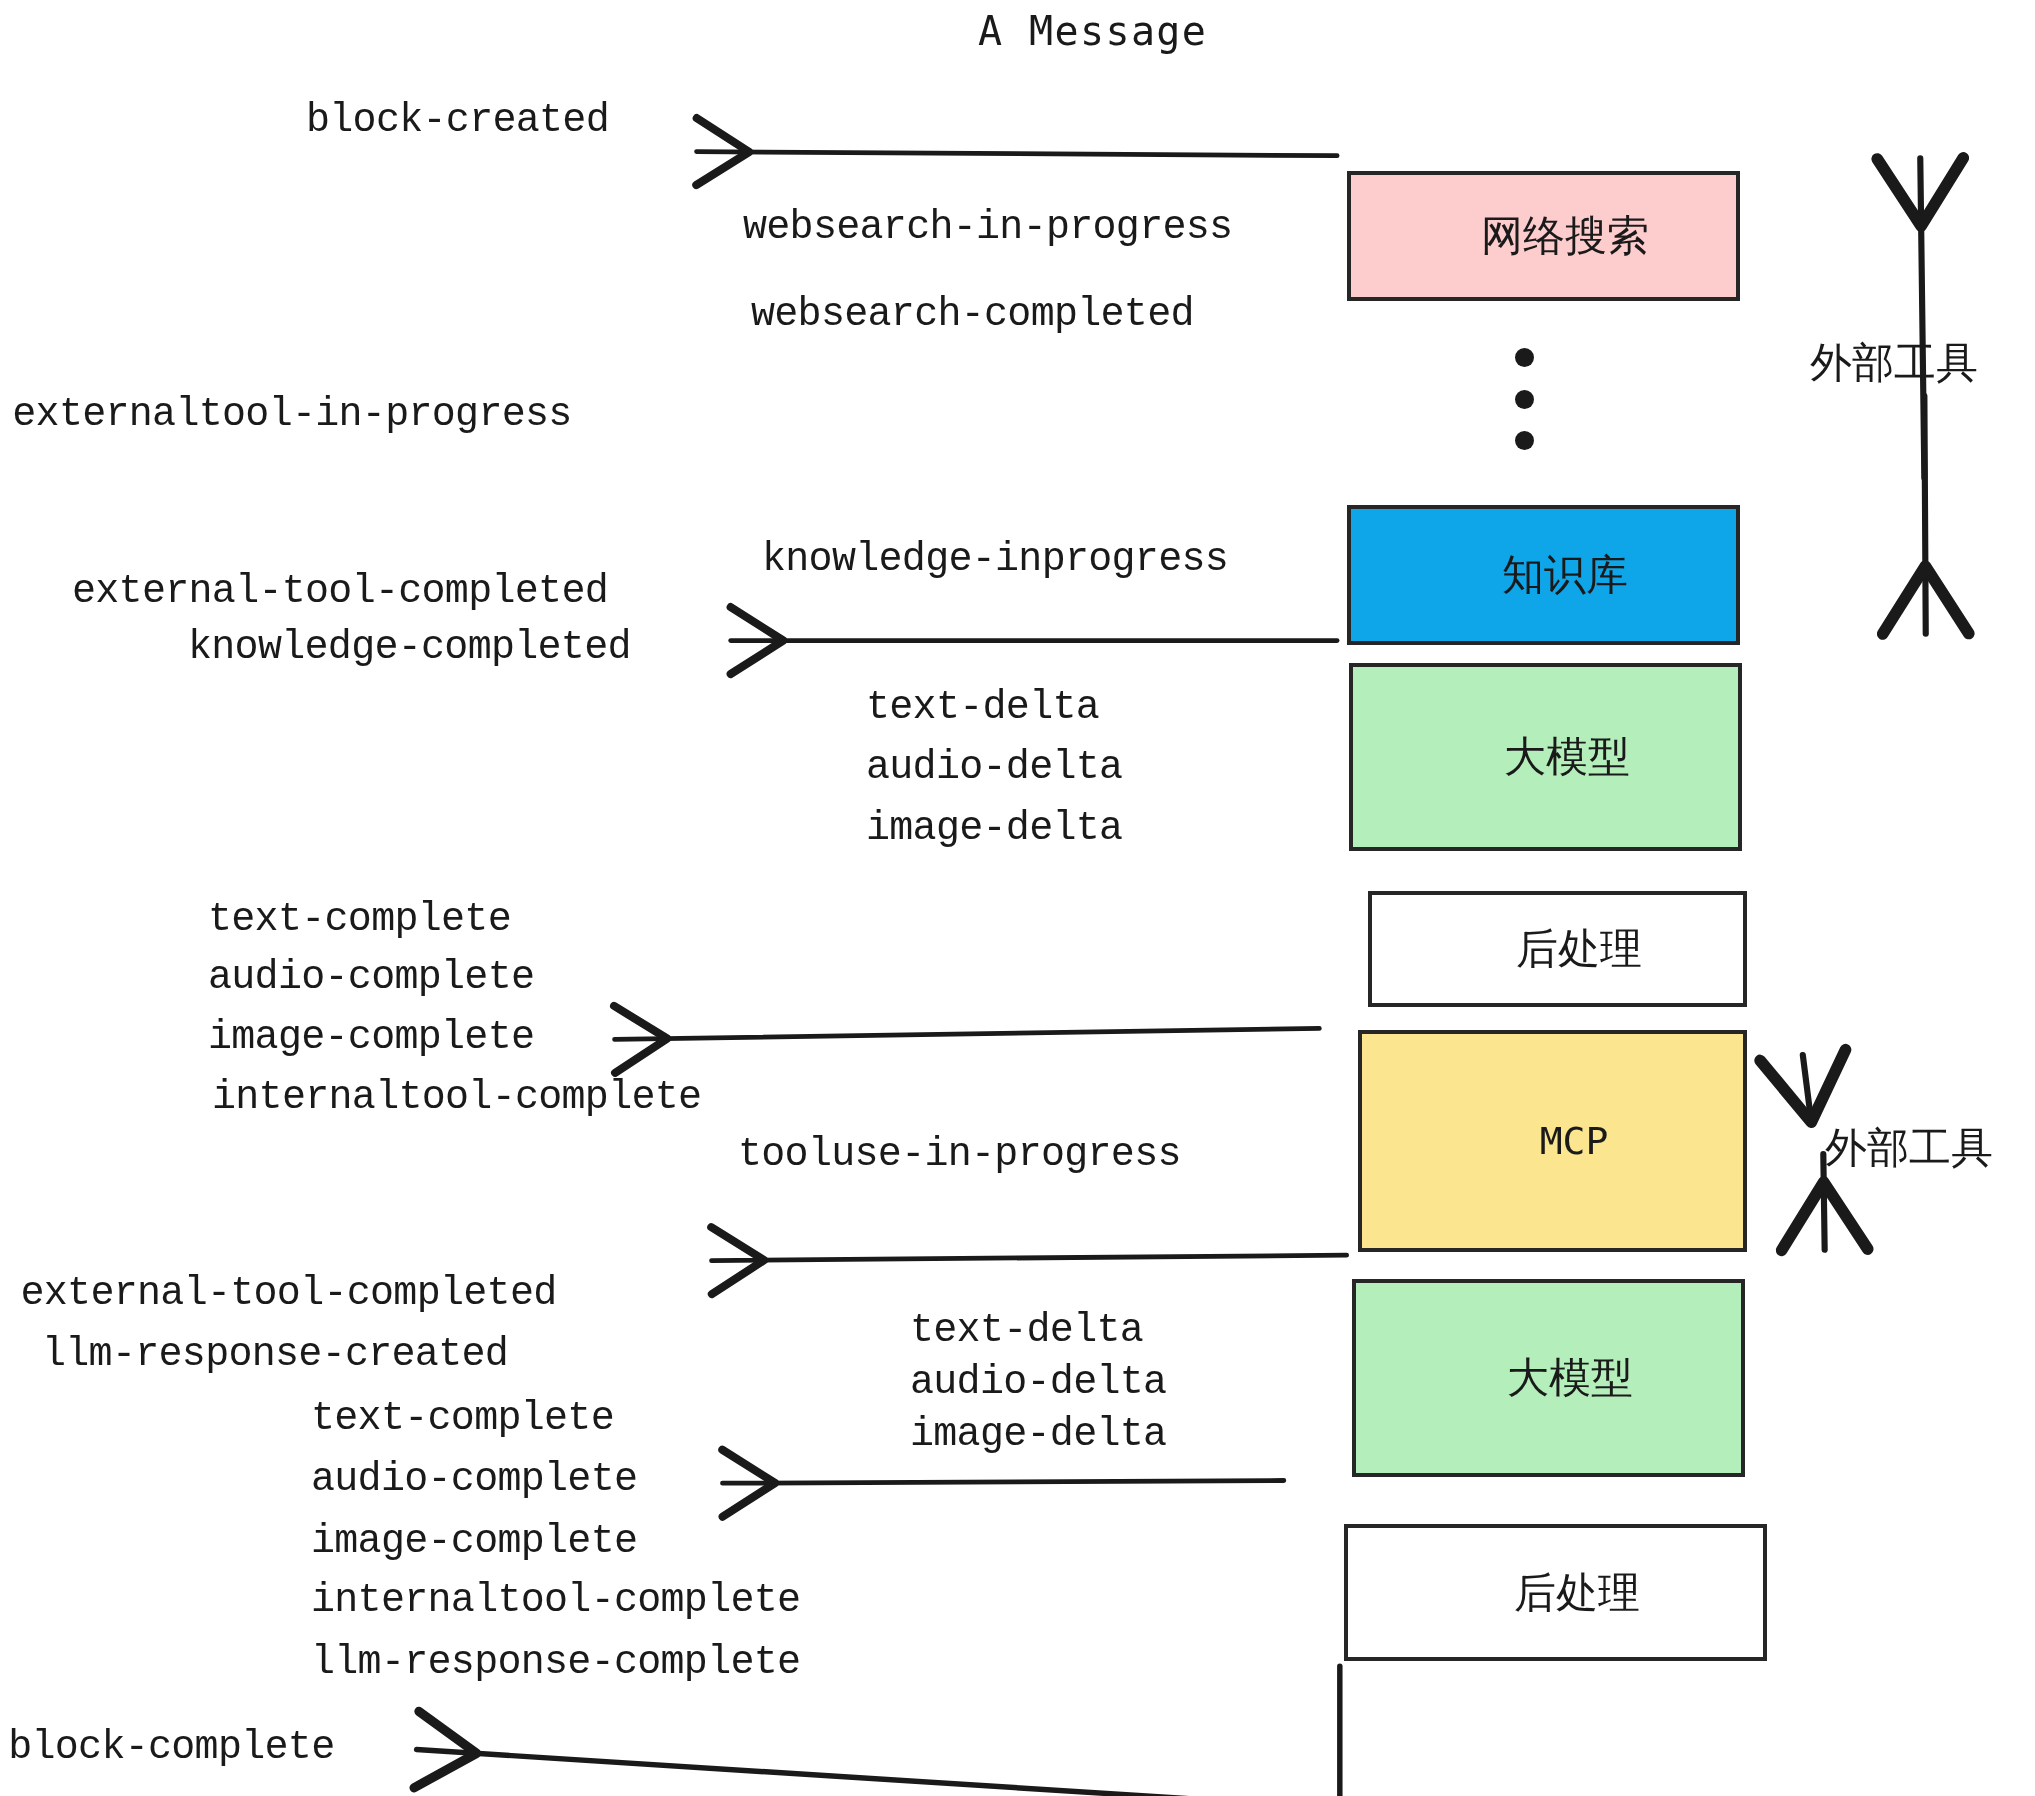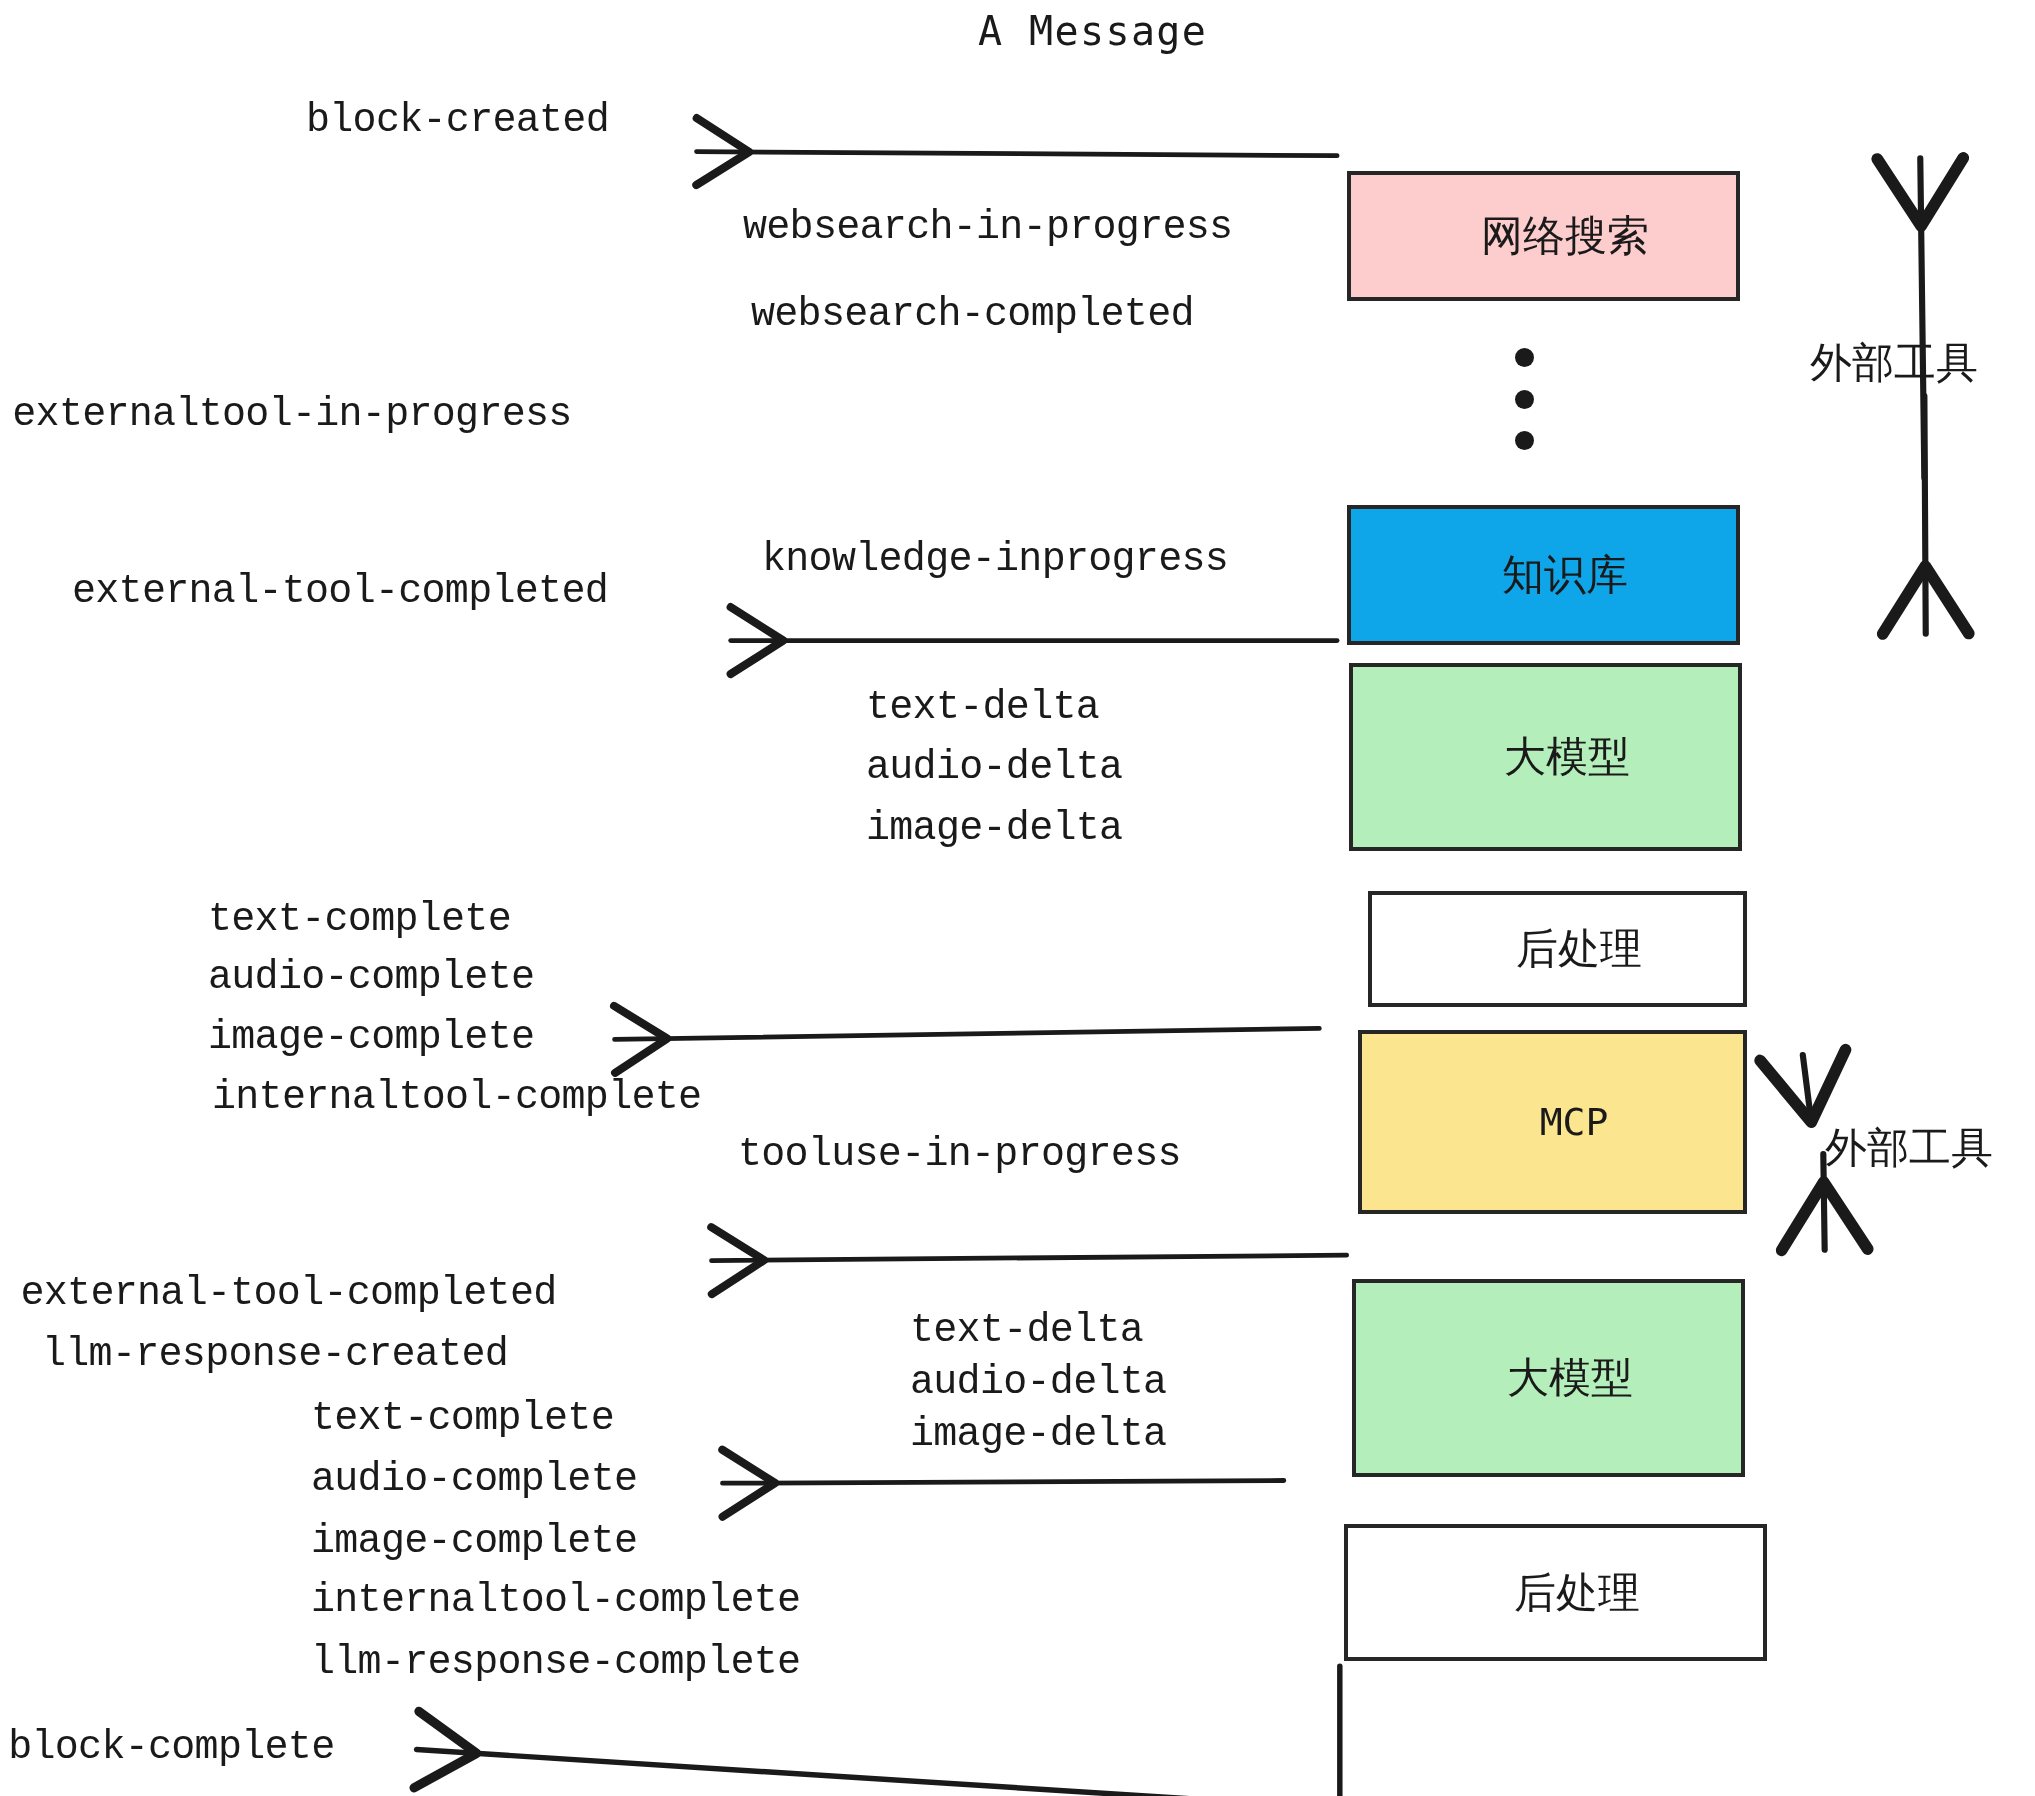--- a/index.html
+++ b/index.html
@@ -84,20 +84,21 @@
 <div id="canvas">
 
   <div class="title" style="left:978px; top:8.2px;">A Message</div>
 
   <div class="evt" style="left:306px; top:101px;">block-created</div>
   <div class="evt" style="left:743px; top:208px;">websearch-in-progress</div>
   <div class="evt" style="left:751px; top:295px;">websearch-completed</div>
   <div class="evt" style="left:12.3px; top:395px;">externaltool-in-progress</div>
   <div class="evt" style="left:762px; top:540px;">knowledge-inprogress</div>
   <div class="evt" style="left:72px; top:572px;">external-tool-completed</div>
+  <div class="evt" style="left:188px; top:628px;">knowledge-completed</div>
   <div class="evt" style="left:866px; top:688px;">text-delta</div>
   <div class="evt" style="left:866px; top:748px;">audio-delta</div>
   <div class="evt" style="left:866px; top:809px;">image-delta</div>
   <div class="evt" style="left:208px; top:900px;">text-complete</div>
   <div class="evt" style="left:208px; top:958px;">audio-complete</div>
   <div class="evt" style="left:208px; top:1018px;">image-complete</div>
   <div class="evt" style="left:212px; top:1078px;">internaltool-complete</div>
   <div class="evt" style="left:738px; top:1135px;">tooluse-in-progress</div>
   <div class="evt" style="left:20.5px; top:1274px;">external-tool-completed</div>
   <div class="evt" style="left:42px; top:1335px;">llm-response-created</div>
@@ -120,21 +121,21 @@
   </div>
 
   <div class="box" style="left:1349px; top:663px; width:393px; height:188px; background:#b4eeba;">
     <span class="box-label">大模型</span>
   </div>
 
   <div class="box" style="left:1368px; top:891px; width:379px; height:116px; background:#ffffff;">
     <span class="box-label">后处理</span>
   </div>
 
-  <div class="box" style="left:1358px; top:1030px; width:389px; height:184px; background:#fbe58e;">
+  <div class="box" style="left:1358px; top:1030px; width:389px; height:222px; background:#fbe58e;">
     <span class="box-label latin">MCP</span>
   </div>
 
   <div class="box" style="left:1352px; top:1279px; width:393px; height:198px; background:#b4eeba;">
     <span class="box-label">大模型</span>
   </div>
 
   <div class="box" style="left:1344px; top:1524px; width:423px; height:137px; background:#ffffff;">
     <span class="box-label">后处理</span>
   </div>

